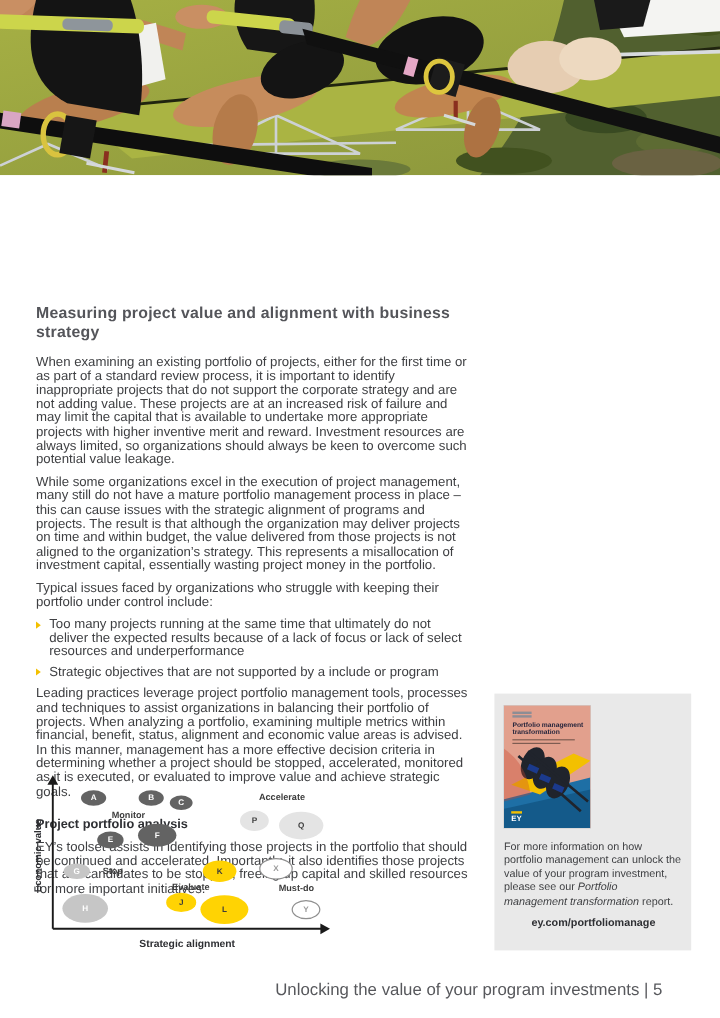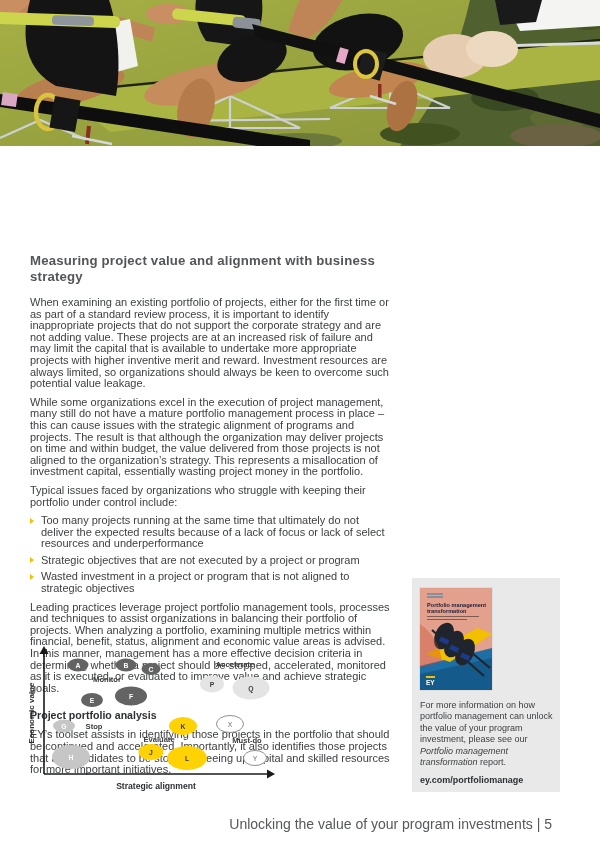--- a/index.html
+++ b/index.html
@@ -23,21 +23,21 @@
   .tri{
     position:absolute;left:0;top:2.5px;width:0;height:0;
     border-left:4.5px solid #f3c000;border-top:3px solid transparent;border-bottom:3px solid transparent;
   }
   .article h2{margin:15px 0 8px 0;font-size:10.6px;color:#2e2f33;font-weight:bold;}
   
   .chart{position:absolute;left:28px;top:645px;width:256px;height:152px;}
   .chart svg{font-family:"Liberation Sans", sans-serif;}
   
   .sidebar{
-    position:absolute;left:412px;top:578px;width:148px;height:214px;background:#e9e9e9;
+    position:absolute;left:412px;top:578px;width:164px;height:214px;background:#e9e9e9;
     box-sizing:border-box;padding:10px 7px 0 8px;
   }
   .cover{
     position:relative;width:72px;height:102px;background:#e2a08d;overflow:hidden;
     box-shadow:0 0 0 0.5px #d0d0d0;
   }
   .cover .micro{position:absolute;left:7px;top:5px;}
   .cover .micro i{display:block;width:16px;height:1.5px;background:#8d8d95;margin-bottom:1.5px;}
   .cover .ctitle{
     position:absolute;left:7px;top:14px;width:60px;
@@ -46,21 +46,21 @@
   .cover .sub{position:absolute;left:7px;top:28px;}
   .cover .sub i{display:block;width:52px;height:1.4px;background:#7d5c52;margin-bottom:1.6px;}
   .cover .sub i:last-child{width:40px;}
   .cover svg{position:absolute;left:0;top:0;}
   .cover .brand{
     position:absolute;left:6px;bottom:4px;font-size:6.5px;font-weight:bold;color:#ffffff;
     border-top:2px solid #f3c000;line-height:7px;padding-top:1px;
   }
   .sb-text{margin-top:10px;font-size:9px;line-height:11.4px;color:#3f4043;}
   .sb-text .it{font-style:italic;}
-  .sb-link{margin-top:7px;font-size:9px;font-weight:bold;color:#2e2f33;cursor:pointer;}
+  .sb-link{margin-top:7px;font-size:9px;font-weight:bold;color:#2e2f33;cursor:pointer;text-align:center;}
   
   .footer{
     position:absolute;right:48px;top:816px;font-size:14px;color:#57585c;
   }
 </style>
 </head>
 <body>
 
 <div class="page">
 
@@ -141,22 +141,21 @@
     </svg>
   </div>
 
   <div class="article">
     <h1>Measuring project value and alignment with business strategy</h1>
     <p>When examining an existing portfolio of projects, either for the first time or as part of a standard review process, it is important to identify inappropriate projects that do not support the corporate strategy and are not adding value. These projects are at an increased risk of failure and may limit the capital that is available to undertake more appropriate projects with higher inventive merit and reward. Investment resources are always limited, so organizations should always be keen to overcome such potential value leakage.</p>
     <p>While some organizations excel in the execution of project management, many still do not have a mature portfolio management process in place – this can cause issues with the strategic alignment of programs and projects. The result is that although the organization may deliver projects on time and within budget, the value delivered from those projects is not aligned to the organization’s strategy. This represents a misallocation of investment capital, essentially wasting project money in the portfolio.</p>
     <p>Typical issues faced by organizations who struggle with keeping their portfolio under control include:</p>
     <ul class="bullets">
       <li><span class="tri"></span><span>Too many projects running at the same time that ultimately do not deliver the expected results because of a lack of focus or lack of select resources and underperformance</span></li>
-      <li><span class="tri"></span><span>Strategic objectives that are not executed by a project or program</span></li>
-      <li><span class="tri"></span><span>Wasted investment in a project or program that is not aligned to strategic objectives</span></li>
+      <li><span class="tri"></span><span>Strategic objectives that are not supported by a include or program</span></li>
     </ul>
     <p>Leading practices leverage project portfolio management tools, processes and techniques to assist organizations in balancing their portfolio of projects. When analyzing a portfolio, examining multiple metrics within financial, benefit, status, alignment and economic value areas is advised. In this manner, management has a more effective decision criteria in determining whether a project should be stopped, accelerated, monitored as it is executed, or evaluated to improve value and achieve strategic goals.</p>
     <h2>Project portfolio analysis</h2>
     <p class="last">EY’s toolset assists in identifying those projects in the portfolio that should be continued and accelerated. Importantly, it also identifies those projects that are candidates to be stopped, freeing up capital and skilled resources for more important initiatives.</p>
   </div>
 
   <div class="chart">
     <svg id="portfolio-chart" width="256" height="152" viewBox="0 0 256 152">
         <line x1="16" y1="8" x2="16" y2="129" stroke="#1a1a1a" stroke-width="1.6"></line>
         <line x1="16" y1="129" x2="240" y2="129" stroke="#1a1a1a" stroke-width="1.6"></line>

